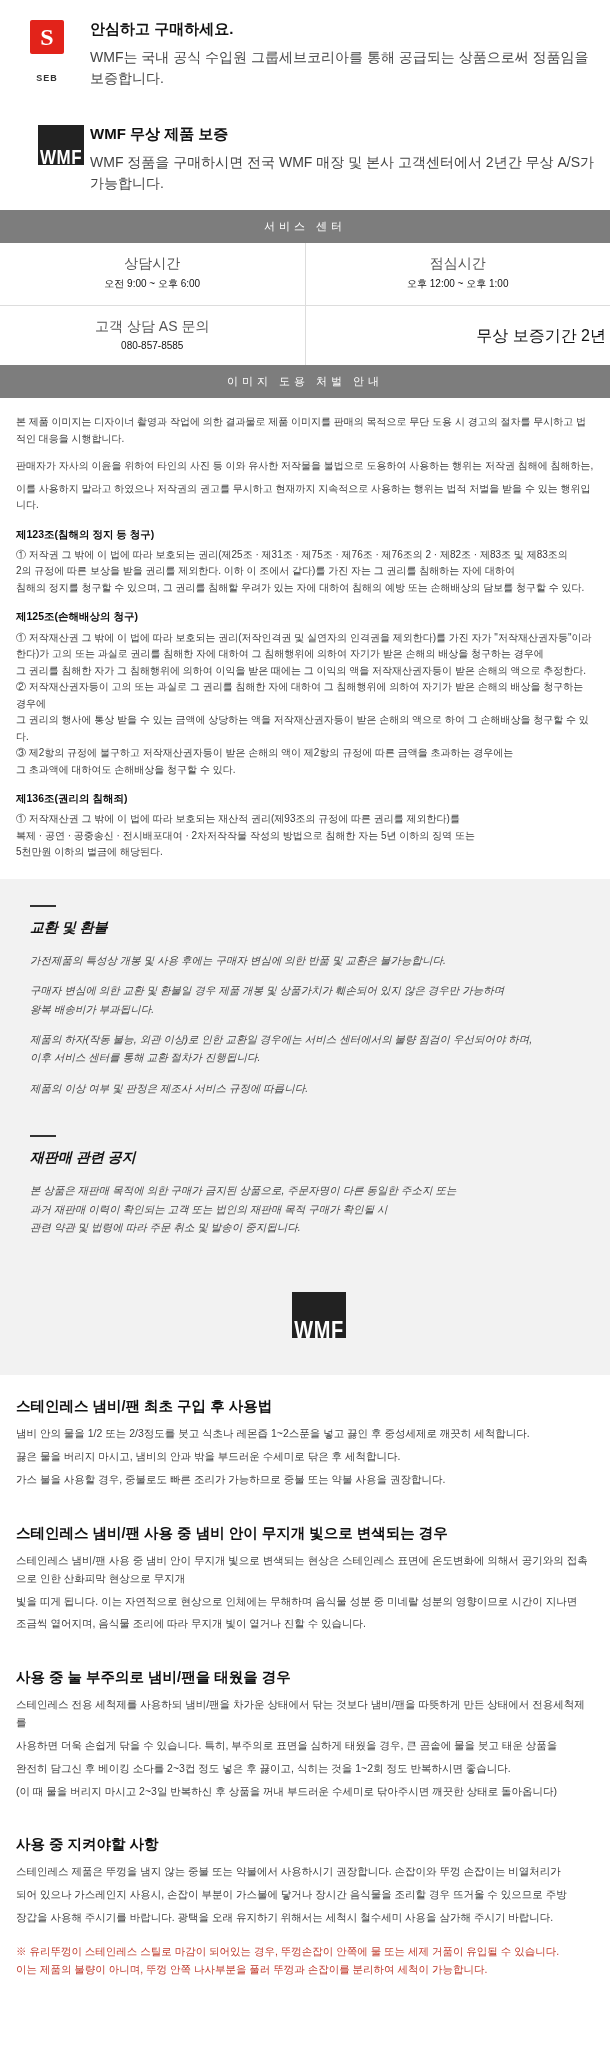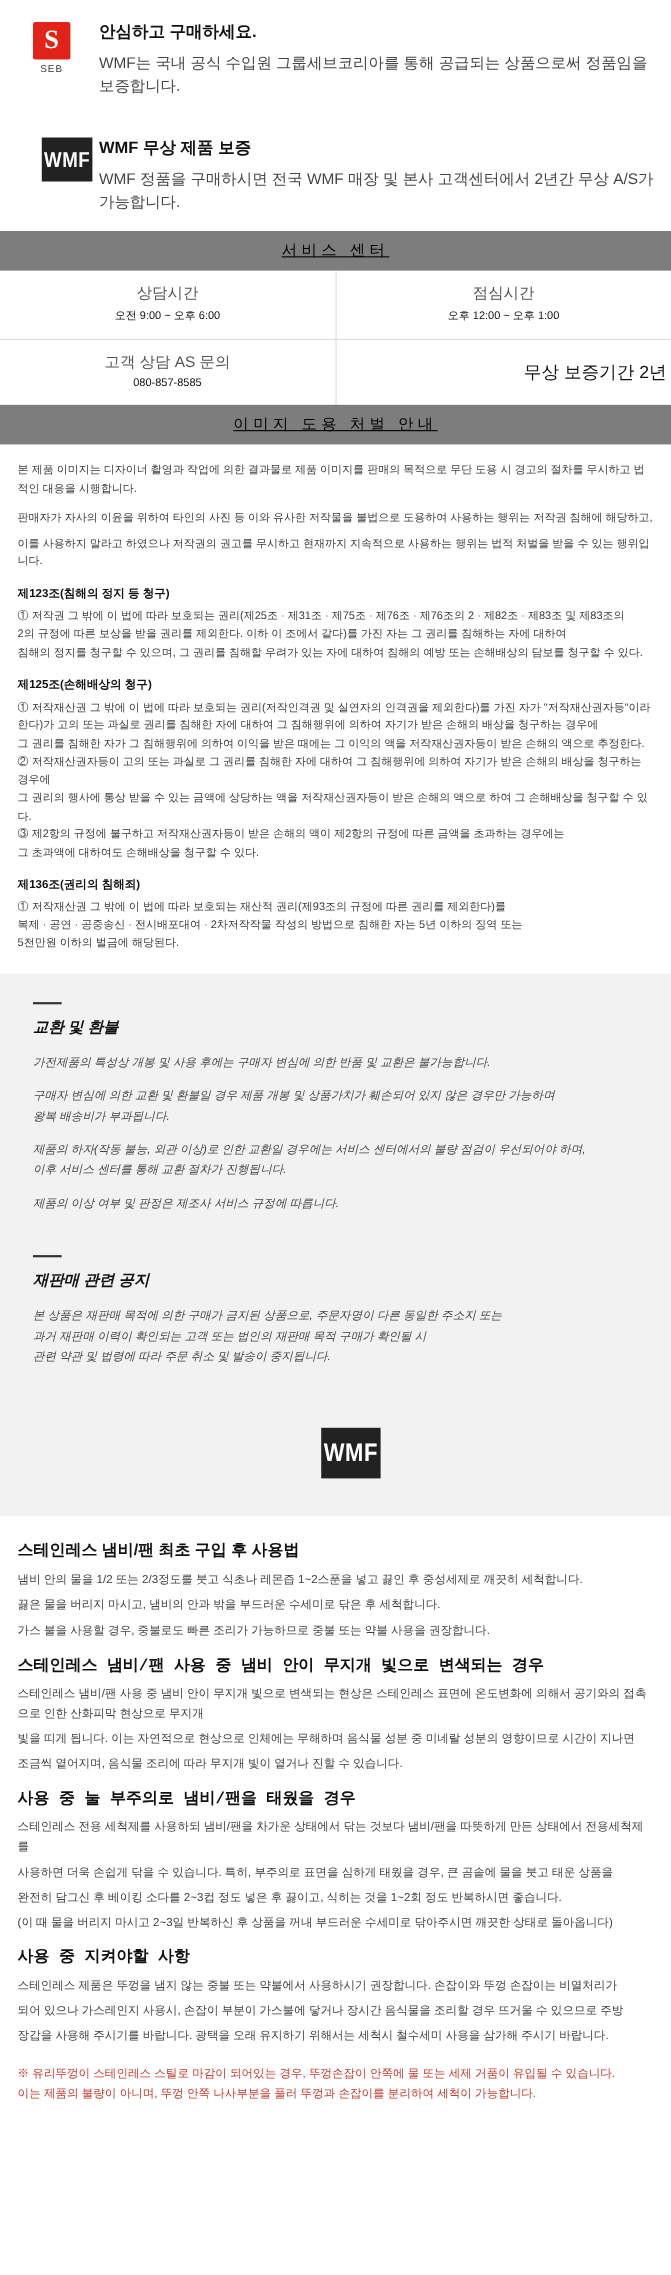--- a/index.html
+++ b/index.html
@@ -36,33 +36,33 @@
     font-size: 24px;
     line-height: 34px;
     text-align: center;
     font-family: "Liberation Serif", serif;
     border-radius: 2px;
   }
   .seb-label {
     font-size: 9px;
     letter-spacing: 1px;
     color: #333;
-    margin-top: 3px;
-    font-weight: normal;
+    margin-top: 19px;
+    font-weight: bold;
   }
   .wmf-mark {
     width: 46px; height: 40px;
     background: #222;
     color: #fff;
     font-weight: bold;
     font-size: 17px;
     line-height: 15px;
     text-align: center;
     display: flex;
-    align-items: center;
+    align-items: flex-end;
     justify-content: center;
     letter-spacing: .5px;
     margin-left: 28px;
   }
   .wmf-mark span { display:block; transform: scaleY(1.15); }
   .assure .txt { padding-left: 12px; padding-top: 2px; }
   .assure .txt h3 {
     margin: 0 0 8px 0;
     font-size: 15px;
     font-weight: bold;
@@ -71,26 +71,25 @@
   .assure .txt p {
     margin: 0;
     font-size: 14px;
     line-height: 1.5;
     color: #444;
   }
 
   
   .bar {
     background: #7d7d7d;
-    color: #000000;
-    text-align: center;
-    font-size: 14px;
+    color: #ffffff;
+    text-align: center;
+    font-size: 11px;
     letter-spacing: 4px;
     padding: 9px 0;
-    text-decoration: underline;
   }
 
   
   .svc-table { width: 100%; border-collapse: collapse; }
   .svc-table td {
     width: 50%;
     text-align: center;
     padding: 12px 4px 14px 4px;
     border-bottom: 1px solid #ddd;
     border-right: 1px solid #ddd;
@@ -156,21 +155,21 @@
   }
 
   
   .usage { padding: 22px 16px 30px 16px; }
   .usage h3 {
     margin: 0 0 9px 0;
     font-size: 14.5px;
     font-weight: bold;
     color: #111;
   }
-  .usage h3.spaced { margin-top: 12px; font-family: Liberation Mono, monospace; }
+  .usage h3.spaced { margin-top: 35px; }
   .usage p {
     margin: 0 0 5px 0;
     font-size: 10.5px;
     line-height: 1.7;
     color: #3c3c3c;
   }
   .usage p.note { color: #c0392b; }
   .usage p.last { margin-bottom: 0; }
 </style>
 </head>
@@ -225,21 +224,21 @@
         <div class="svc-val small">무상 보증기간 2년</div>
       </td>
     </tr>
   </tbody>
     </table>
 
   <div class="bar">이미지 도용 처벌 안내</div>
 
   <div class="legal">
     <p>본 제품 이미지는 디자이너  촬영과 작업에 의한 결과물로 제품 이미지를 판매의 목적으로 무단 도용 시 경고의 절차를 무시하고 법적인 대응을 시행합니다.</p>
-    <p class="tight">판매자가 자사의 이윤을 위하여 타인의 사진 등 이와 유사한 저작물을 불법으로 도용하여 사용하는 행위는 저작권 침해에 해당하고,</p>
+    <p class="tight">판매자가 자사의 이윤을 위하여 타인의 사진 등 이와 유사한 저작물을 불법으로 도용하여 사용하는 행위는 저작권 침해에 침해하는,</p>
     <p>이를 사용하지 말라고 하였으나 저작권의 권고를 무시하고 현재까지 지속적으로 사용하는 행위는 법적 처벌을 받을 수 있는 행위입니다.</p>
 
     <h4>제123조(침해의 정지 등 청구)</h4>
     <p style="margin:0">① 저작권 그 밖에 이 법에 따라 보호되는 권리(제25조 · 제31조 · 제75조 · 제76조 · 제76조의 2 · 제82조 · 제83조 및 제83조의</p>
     <p style="margin:0">2의 규정에 따른 보상을 받을 권리를 제외한다. 이하 이 조에서 같다)를 가진 자는 그 권리를 침해하는 자에 대하여</p>
     <p style="margin:0">침해의 정지를 청구할 수 있으며, 그 권리를 침해할 우려가 있는 자에 대하여 침해의 예방 또는 손해배상의 담보를 청구할 수 있다.</p>
 
     <h4>제125조(손해배상의 청구)</h4>
     <p style="margin:0">① 저작재산권 그 밖에 이 법에 따라 보호되는 권리(저작인격권 및 실연자의 인격권을 제외한다)를 가진 자가 "저작재산권자등"이라</p>
     <p style="margin:0">한다)가 고의 또는 과실로 권리를 침해한 자에 대하여 그 침해행위에 의하여 자기가 받은 손해의 배상을 청구하는 경우에</p>

